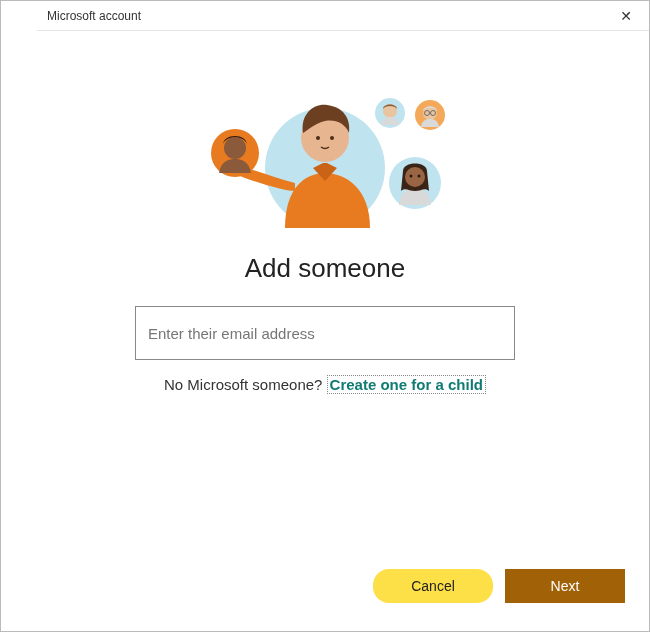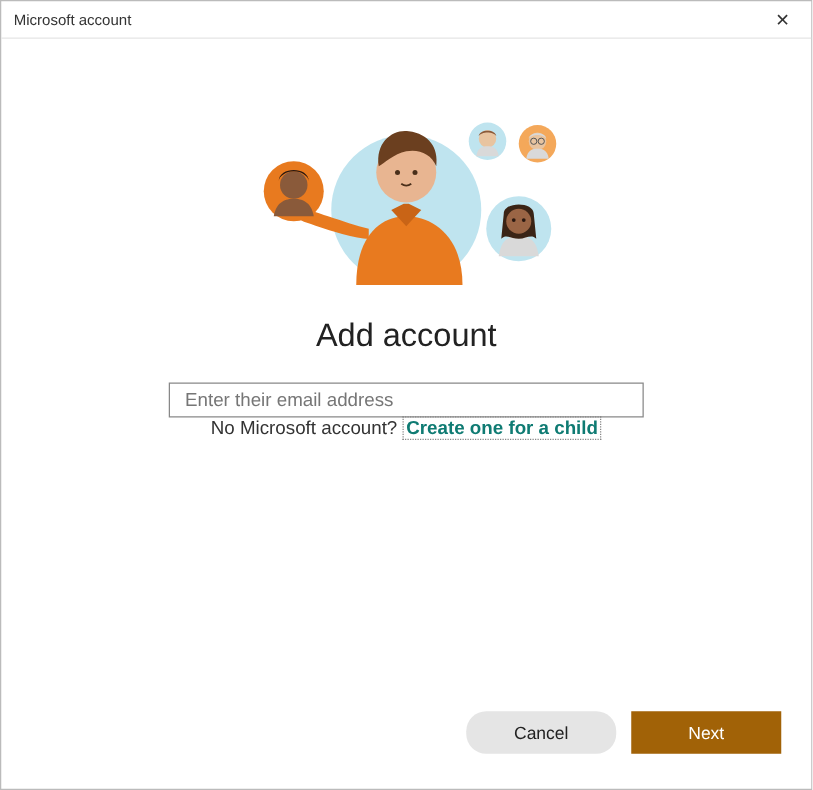--- a/index.html
+++ b/index.html
@@ -20,20 +20,21 @@
     }
     .titlebar {
       height: 30px;
       display: flex;
       align-items: center;
       justify-content: space-between;
       padding: 0 8px 0 8px;
       font-size: 12px;
       color: #333;
       border-bottom: 1px solid #e5e5e5;
+      margin-left: 36px;
     }
     .titlebar .title { padding-left: 2px; }
     .titlebar .close {
       width: 30px;
       height: 30px;
       display: flex;
       align-items: center;
       justify-content: center;
       font-size: 14px;
       color: #333;
@@ -54,26 +55,27 @@
     }
     .illustration svg { width: 100%; height: 100%; }
     .heading {
       font-size: 26px;
       font-weight: 400;
       color: #222;
       margin-bottom: 22px;
     }
     .email-input {
       width: 380px;
-      height: 28px;
+      height: 54px;
       padding: 0 12px;
       font-size: 15px;
       border: 1px solid #888;
       outline: none;
       color: #333;
+      margin-bottom: 16px;
     }
     .email-input::placeholder { color: #767676; }
     .prompt {
       font-size: 15px;
       color: #333;
     }
     .link {
       color: #0f7b73;
       text-decoration: none;
       border: 1px dotted #888;
@@ -92,21 +94,21 @@
     }
     .btn {
       min-width: 120px;
       height: 34px;
       font-size: 14px;
       border: none;
       cursor: pointer;
       font-family: inherit;
     }
     .btn-cancel {
-      background: #e5e5e5;
+      background: #fde047;
       color: #222;
       border-radius: 16px;
     }
     .btn-next {
       background: #a16207;
       color: #fff;
     }
   </style>
 </head>
 <body>
@@ -160,26 +162,26 @@
 
         <circle cx="255" cy="32" r="15" fill="#f4a85a"></circle>
         <circle cx="255" cy="30" r="7" fill="#e8c4a0"></circle>
         <path d="M246 44 C247 37 251 36 255 36 C259 36 263 37 264 44 Z" fill="#d9d9d9"></path>
         <path d="M248 28 C248 22 262 22 262 28 C260 24 250 24 248 28 Z" fill="#d8d8d8"></path>
         <circle cx="252" cy="30" r="2.5" fill="none" stroke="#555" stroke-width="0.8"></circle>
         <circle cx="258" cy="30" r="2.5" fill="none" stroke="#555" stroke-width="0.8"></circle>
       </svg>
     </div>
 
-    <h1 class="heading">Add account</h1>
+    <h1 class="heading">Add someone</h1>
 
     <input type="text" class="email-input" placeholder="Enter their email address" style="">
 
     <div class="prompt">
-      <span>No Microsoft account? </span><a class="link">Create one for a child</a>
+      <span>No Microsoft someone? </span><a class="link">Create one for a child</a>
     </div>
 
   </div>
 
   <div class="footer">
     <button class="btn btn-cancel">Cancel</button>
     <button class="btn btn-next">Next</button>
   </div>
 
 </div>

